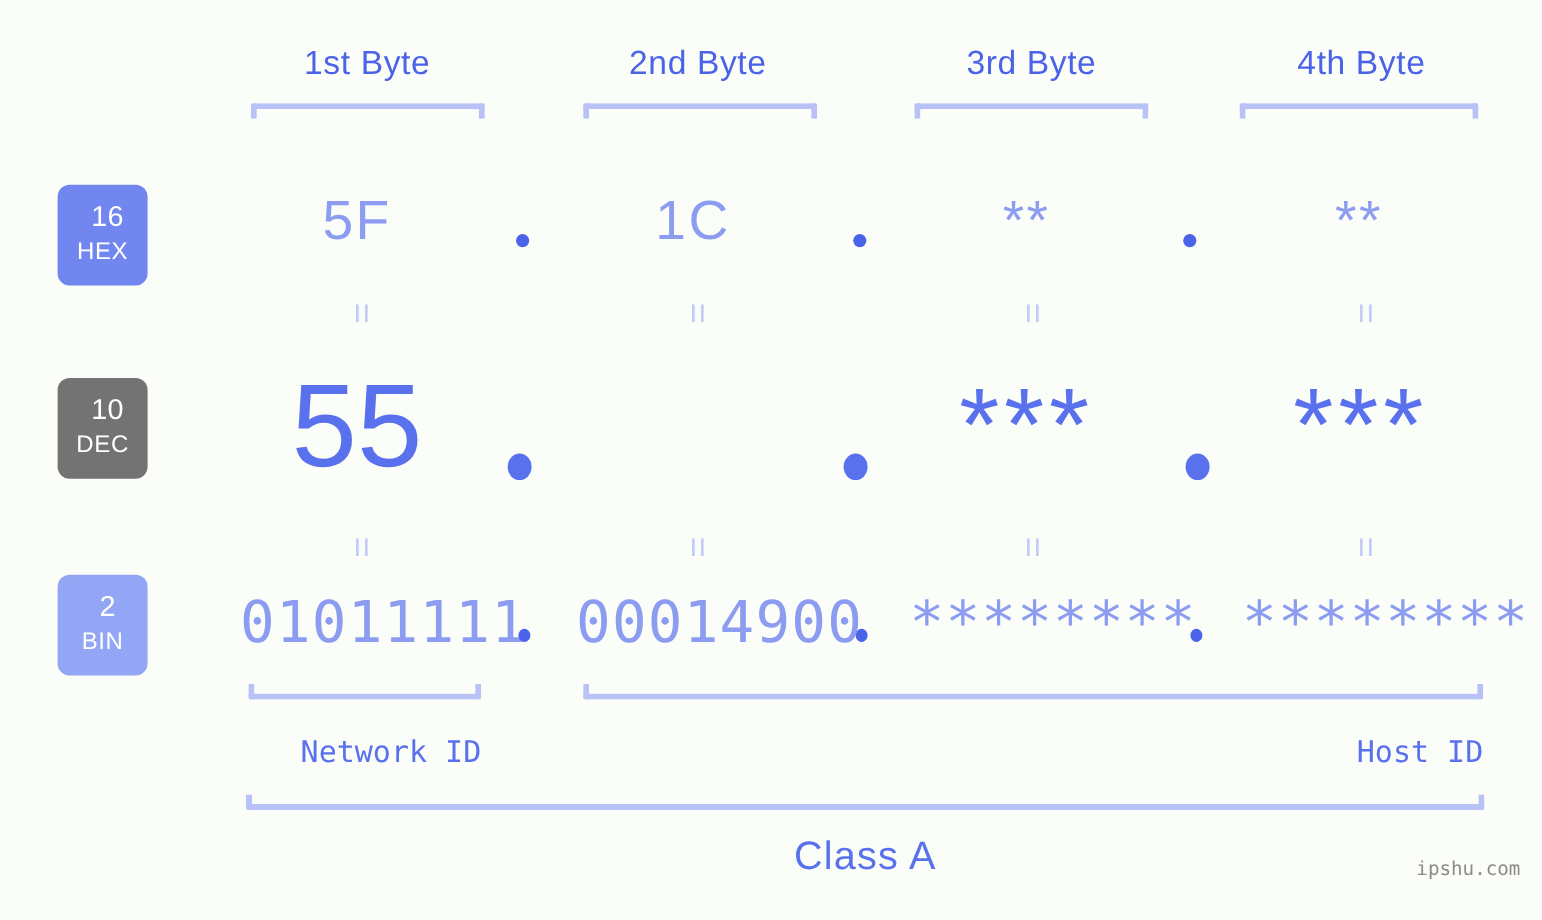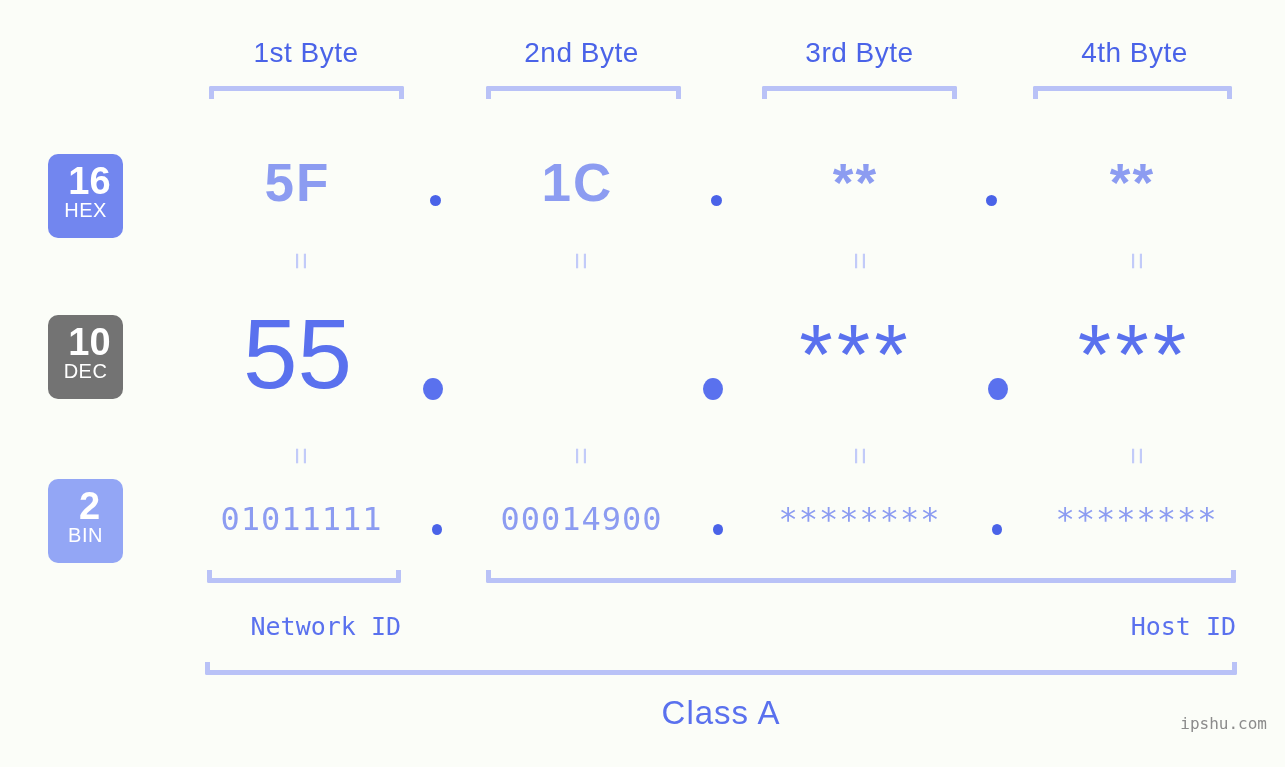--- a/index.html
+++ b/index.html
@@ -59,23 +59,23 @@
     width: 75px;
     height: 84px;
     border-radius: 10px;
     color: #ffffff;
     text-align: center;
     box-sizing: border-box;
     padding-top: 9px;
   }
   .base-badge .num {
     display: block;
-    font-size: 38px;
+    font-size: 24px;
     line-height: 36px;
-    font-weight: 700;
+    font-weight: 400;
     margin-left: 8px;
   }
   .base-badge .nm {
     display: block;
     font-size: 20px;
     line-height: 22px;
     font-weight: 400;
     letter-spacing: 0.5px;
   }
   #badge-hex { top: 154px; background: #7286ef; }
@@ -87,24 +87,23 @@
     position: absolute;
     text-align: center;
     white-space: nowrap;
   }
 
   
   .hex-val {
     top: 152px;
     height: 62px;
     line-height: 62px;
-    font-size: 53px;
+    font-size: 46px;
     color: #8c9cf1;
     letter-spacing: 2px;
-    font-weight: bold;
   }
   .hex-dot {
     position: absolute;
     top: 195px;
     width: 11px;
     height: 11px;
     border-radius: 50%;
     background: #4a63e8;
   }
 
@@ -125,21 +124,21 @@
     height: 22px;
     border-radius: 50%;
     background: #5a71ee;
   }
 
   
   .bin-val {
     top: 493px;
     height: 52px;
     line-height: 52px;
-    font-size: 32px;
+    font-size: 48px;
     font-family: "DejaVu Sans Mono", monospace;
     color: #8c9cf1;
     letter-spacing: 1px;
   }
   .bin-dot {
     position: absolute;
     top: 524px;
     width: 10px;
     height: 11px;
     border-radius: 50%;

